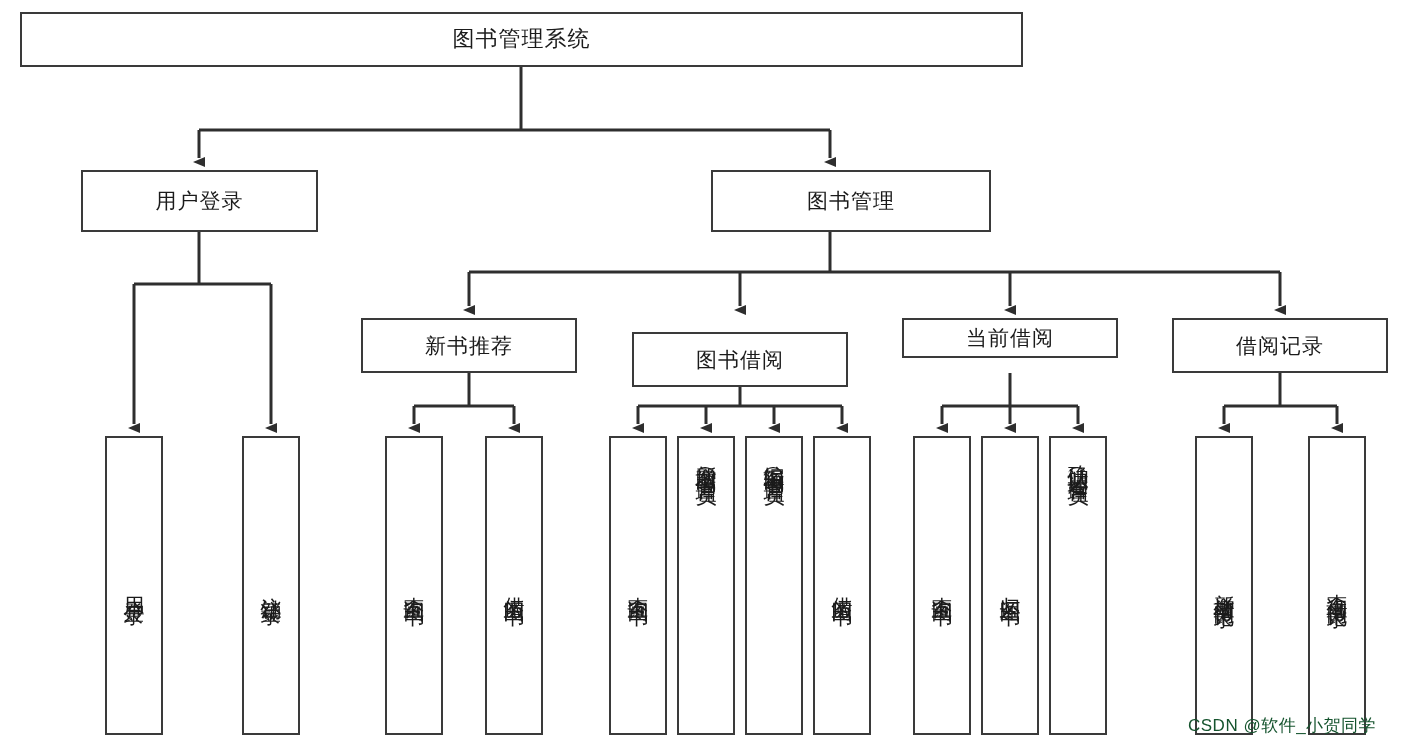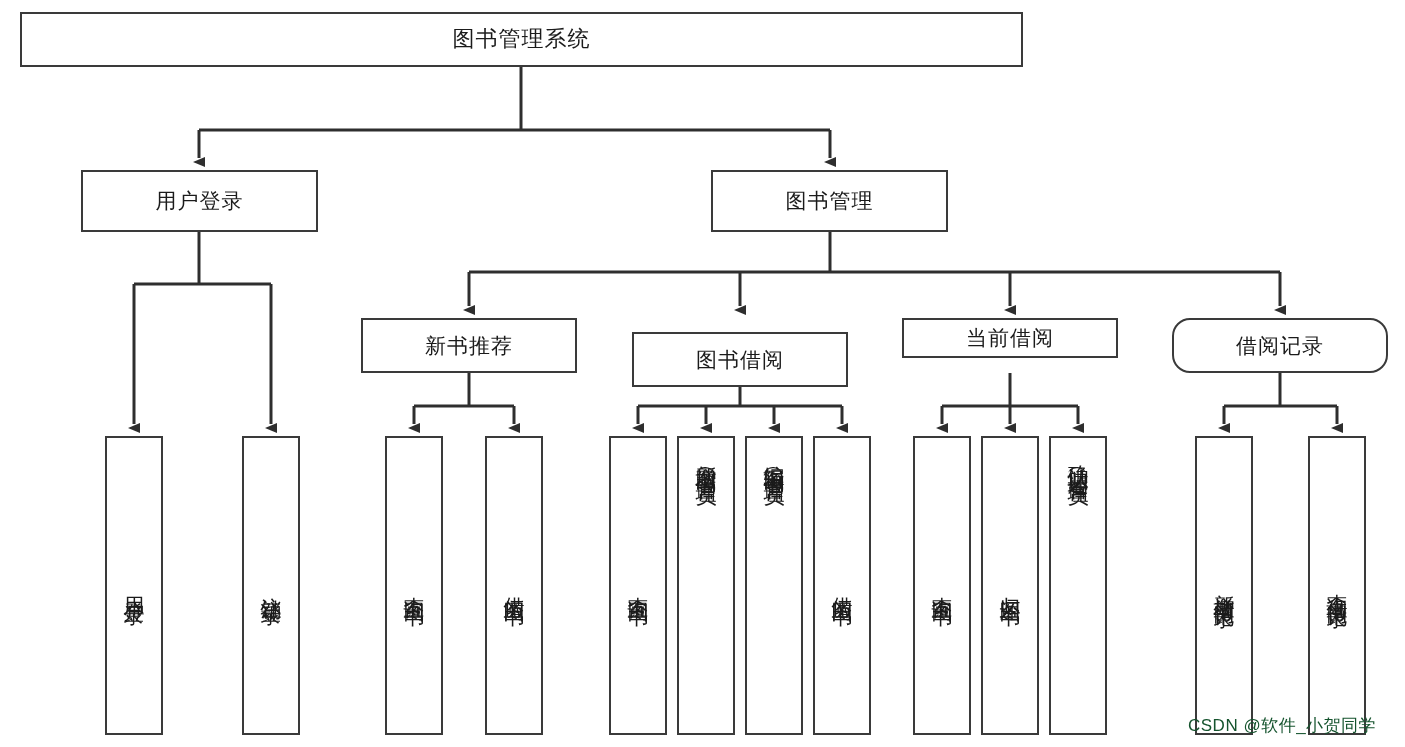--- a/index.html
+++ b/index.html
@@ -130,34 +130,34 @@
     </g>
   </svg>
 
   <div class="node node-h node-root" style="left:20px; top:12px; width:1003px; height:55px;">
     <span class="node-label">图书管理系统</span>
   </div>
 
   <div class="node node-h" style="left:81px; top:170px; width:237px; height:62px;">
     <span class="node-label">用户登录</span>
   </div>
-  <div class="node node-h" style="left:711px; top:170px; width:237px; height:62px;">
+  <div class="node node-h" style="left:711px; top:170px; width:280px; height:62px;">
     <span class="node-label">图书管理</span>
   </div>
 
   <div class="node node-h" style="left:361px; top:318px; width:216px; height:55px;text-align:center;">
     <span class="node-label">新书推荐</span>
   </div>
   <div class="node node-h" style="left:632px; top:332px; width:216px; height:55px;">
     <span class="node-label">图书借阅</span>
   </div>
   <div class="node node-h" style="left:902px; top:318px; width:216px; height:40px;">
     <span class="node-label">当前借阅</span>
   </div>
-  <div class="node node-h" style="left:1172px; top:318px; width:216px; height:55px;border-radius:18px;">
+  <div class="node node-h" style="left:1172px; top:318px; width:216px; height:55px;">
     <span class="node-label">借阅记录</span>
   </div>
 
   <div class="node node-v center-text" style="left:105px; top:436px; width:58px; height:299px;">
     <span class="node-label">用户登录</span>
   </div>
   <div class="node node-v center-text" style="left:242px; top:436px; width:58px; height:299px;">
     <span class="node-label">注销登录</span>
   </div>
 

